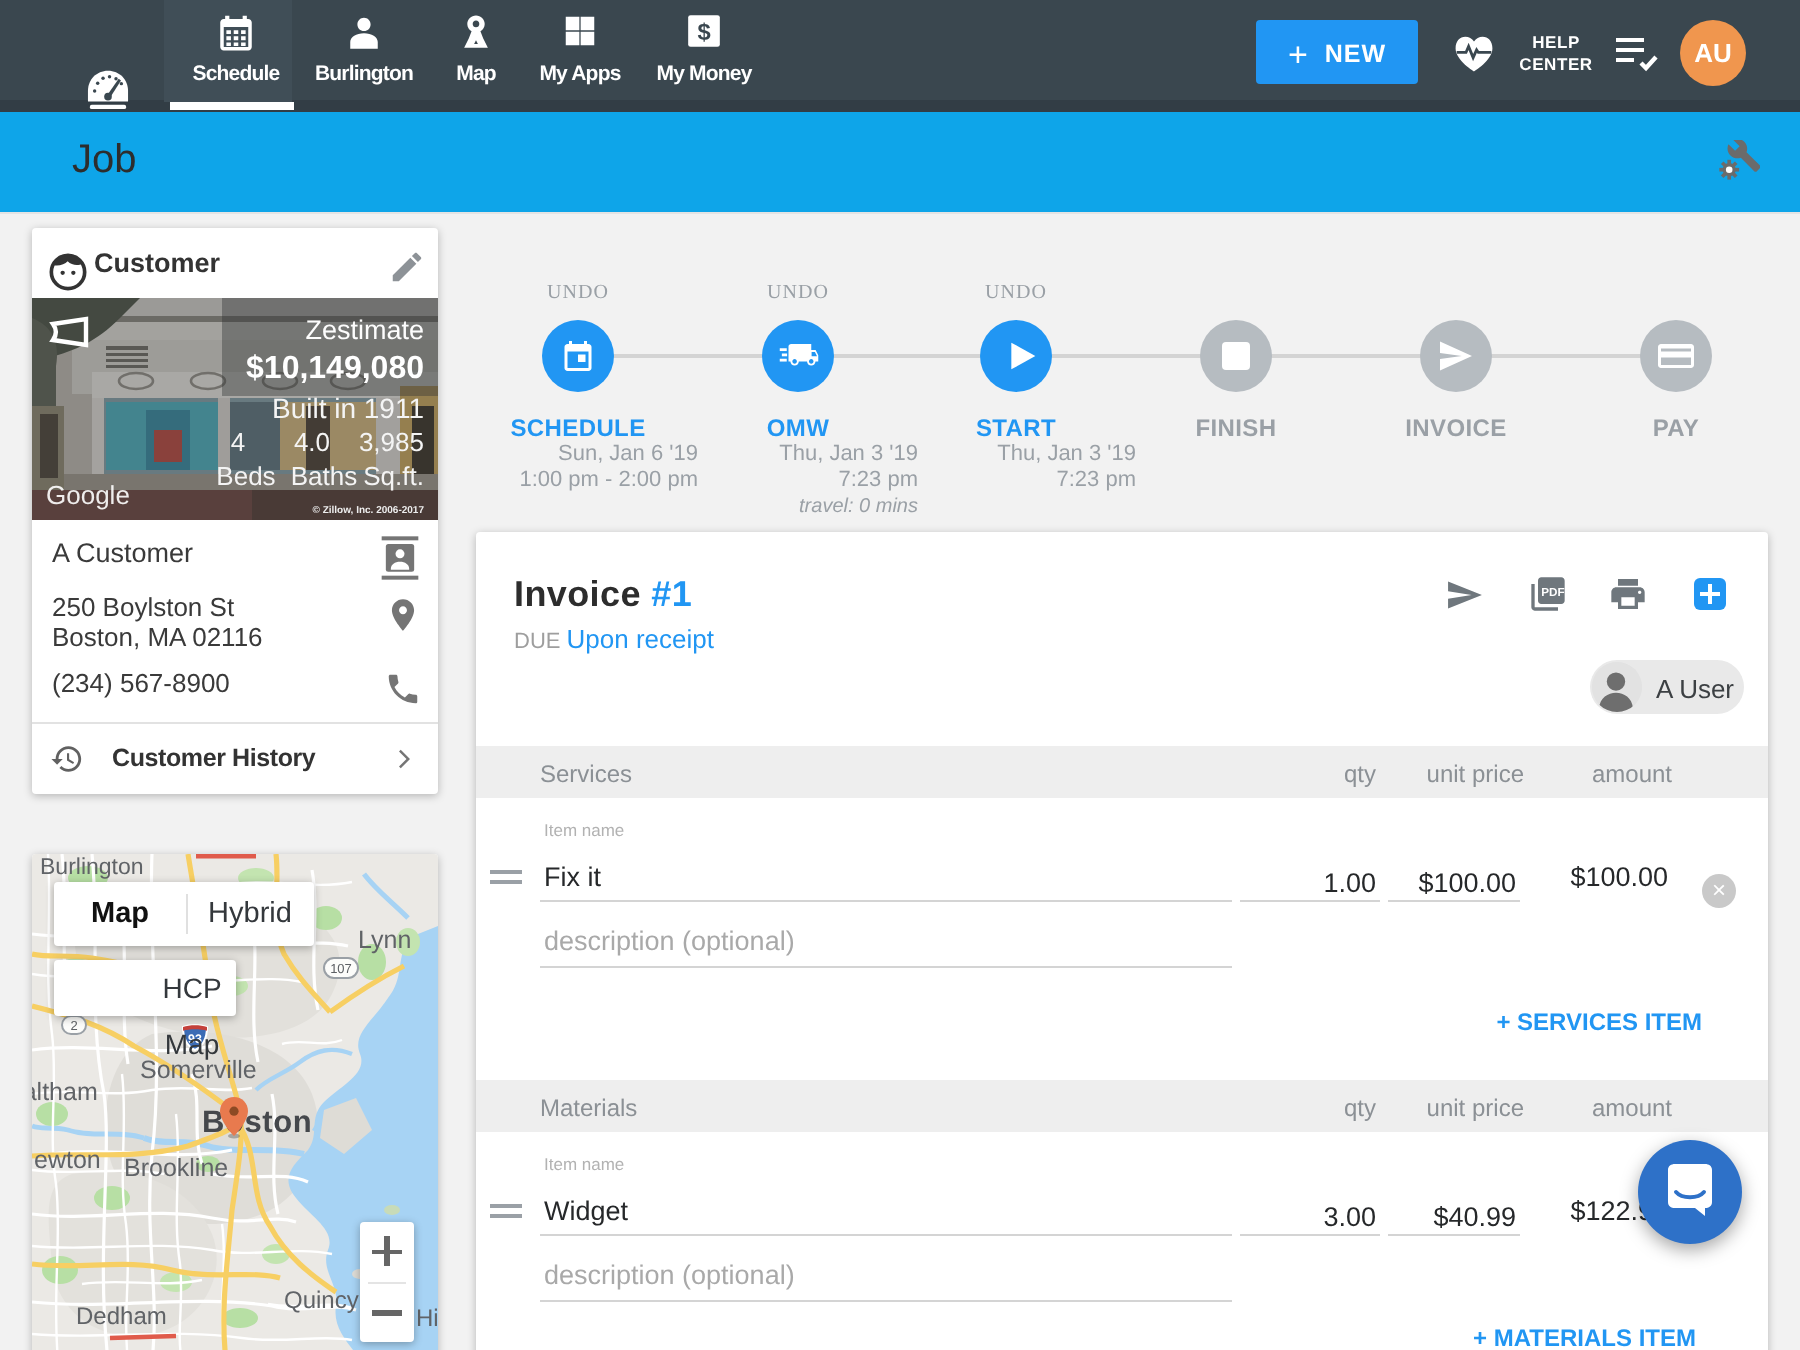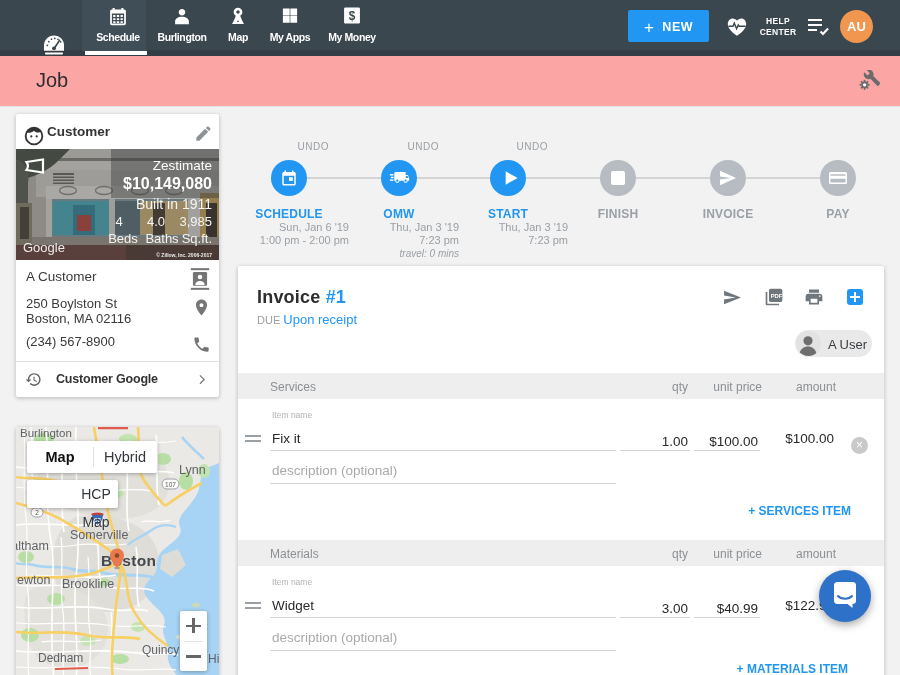--- a/index.html
+++ b/index.html
@@ -13,21 +13,21 @@
 .navitem .nlabel { position:absolute; left:-10px; right:-10px; top:31px; font-size:10.5px; font-weight:bold; letter-spacing:-0.4px; color:#fff; }
 .navitem svg { position:absolute; top:6px; left:50%; transform:translateX(-50%); }
 .nav-sel { position:absolute; left:82px; top:0; width:64px; height:51px; background:#404e57; }
 .nav-underline { position:absolute; left:85px; top:51px; width:62px; height:3.5px; background:#fff; z-index:3; }
 
 .newbtn { position:absolute; left:628px; top:10px; width:81px; height:32px; background:#2196f3; border-radius:2px; color:#fff; font-size:12.5px; font-weight:bold; text-align:center; line-height:32px; letter-spacing:0.5px; }
 .helptxt { position:absolute; left:752px; top:16px; width:52px; color:#fff; font-size:8.5px; font-weight:bold; text-align:center; line-height:11px; letter-spacing:0.3px; }
 .avatar { position:absolute; left:840px; top:10px; width:33px; height:33px; border-radius:50%; background:#f0964e; color:#fff; font-size:13px; font-weight:bold; text-align:center; line-height:33px; }
 
 
-.jobbar { position:absolute; left:0; top:56px; width:900px; height:51px; background:#fca5a5; border-bottom:1px solid #e4e4e4; }
+.jobbar { position:absolute; left:0; top:56px; width:900px; height:51px; background:#0ea5e9; border-bottom:1px solid #e4e4e4; }
 .jobbar .title { position:absolute; left:36px; top:13px; font-size:20px; color:#2d2d2d; }
 
 
 .card { position:absolute; background:#fff; border-radius:2px; box-shadow:0 1px 4px rgba(0,0,0,0.25); }
 
 
 #custcard { left:16px; top:114px; width:203px; height:283px; }
 .cc-head { position:absolute; left:0; top:0; width:203px; height:35px; }
 .cc-head .t { position:absolute; left:31px; top:10px; font-size:13.5px; font-weight:bold; color:#333; }
 .cc-row-ic { position:absolute; color:#757575; }
@@ -39,21 +39,21 @@
 .secbar { position:absolute; left:0; width:646px; height:26px; background:#eee; font-size:12px; color:#8b9095; }
 .secbar .nm { position:absolute; left:32px; top:7px; }
 .ra { position:absolute; text-align:right; }
 .uline { position:absolute; height:1px; background:#d4d4d4; }
 .itemlabel { position:absolute; font-size:8.5px; color:#b2b2b2; }
 .fval { position:absolute; font-size:13.5px; color:#26282a; }
 .ph { position:absolute; font-size:13.5px; color:#a9a9a9; }
 .addlink { position:absolute; font-size:12px; font-weight:bold; color:#2196f3; }
 
 
-.tl-undo { position:absolute; top:141px; width:80px; margin-left:-40px; text-align:right; font-size:10px; color:#9aa0a6; letter-spacing:0.5px; }
+.tl-undo { position:absolute; top:141px; width:80px; margin-left:-40px; text-align:center; font-size:10px; color:#9aa0a6; letter-spacing:0.5px;font-family:Liberation Serif, serif; }
 .tl-circ { position:absolute; top:160px; width:36px; height:36px; margin-left:-18px; border-radius:50%; }
 .tl-line { position:absolute; top:177px; height:1.5px; background:#d4d4d4; }
 .tl-lab { position:absolute; top:207px; width:120px; margin-left:-60px; text-align:center; font-size:12px; font-weight:bold; letter-spacing:0.2px; }
 .tl-sub { position:absolute; width:120px; margin-left:-60px; text-align:right; font-size:11px; color:#9aa0a6; line-height:13px; }
 .blue { color:#2196f3; }
 .gray { color:#9aa0a6; }
 
 
 .chat { position:absolute; left:819px; top:570px; width:52px; height:52px; border-radius:50%; background:#2e71c8; box-shadow:0 3px 9px rgba(0,0,0,0.35); z-index:50; }
 
@@ -226,21 +226,21 @@
         <path d="M12 2C8.1 2 5 5.1 5 9c0 5.2 7 13 7 13s7-7.8 7-13c0-3.9-3.1-7-7-7zm0 9.5c-1.4 0-2.5-1.1-2.5-2.5s1.1-2.5 2.5-2.5 2.5 1.1 2.5 2.5-1.1 2.5-2.5 2.5z"></path>
       </svg>
     <div class="cc-txt" style="top:221px;">(234) 567-8900</div>
     <svg class="cc-row-ic" style="left:176px;top:221px;" width="19" height="19" viewBox="0 0 24 24" fill="#757575">
         <path d="M6.6 10.8c1.4 2.8 3.8 5.1 6.6 6.6l2.2-2.2c.3-.3.7-.4 1-.2 1.1.4 2.3.6 3.6.6.6 0 1 .4 1 1V20c0 .6-.4 1-1 1C10.6 21 3 13.4 3 4c0-.6.4-1 1-1h3.5c.6 0 1 .4 1 1 0 1.2.2 2.4.6 3.6.1.3 0 .7-.2 1l-2.3 2.2z"></path>
       </svg>
     <div style="position:absolute;left:0;top:247px;width:203px;height:36px;">
       <svg style="position:absolute;left:9px;top:10px;" width="17" height="17" viewBox="0 0 24 24" fill="#616161">
           <path d="M13 3c-4.97 0-9 4.03-9 9H1l3.89 3.89.07.14L9 12H6c0-3.87 3.13-7 7-7s7 3.13 7 7-3.13 7-7 7c-1.93 0-3.68-.79-4.94-2.06l-1.42 1.42C8.27 19.99 10.51 21 13 21c4.97 0 9-4.03 9-9s-4.03-9-9-9zm-1 5v5l4.28 2.54.72-1.21-3.5-2.08V8H12z"></path>
         </svg>
-      <div style="position:absolute;left:40px;top:11px;font-size:12.5px;font-weight:bold;letter-spacing:-0.2px;color:#333;">Customer Google</div>
+      <div style="position:absolute;left:40px;top:11px;font-size:12.5px;font-weight:bold;letter-spacing:-0.2px;color:#333;">Customer History</div>
       <svg style="position:absolute;left:179px;top:11px;" width="15" height="15" viewBox="0 0 24 24" fill="#757575">
           <path d="M8.6 4.6 L16 12 l-7.4 7.4-1.4-1.4 6-6-6-6z"></path>
         </svg>
     </div>
     <div class="cc-sep"></div>
   </div>
 
   <div id="timeline">
     <div class="tl-line" style="left:289px;width:549px;"></div>
     <div class="tl-undo" style="left:289px;">UNDO</div>

